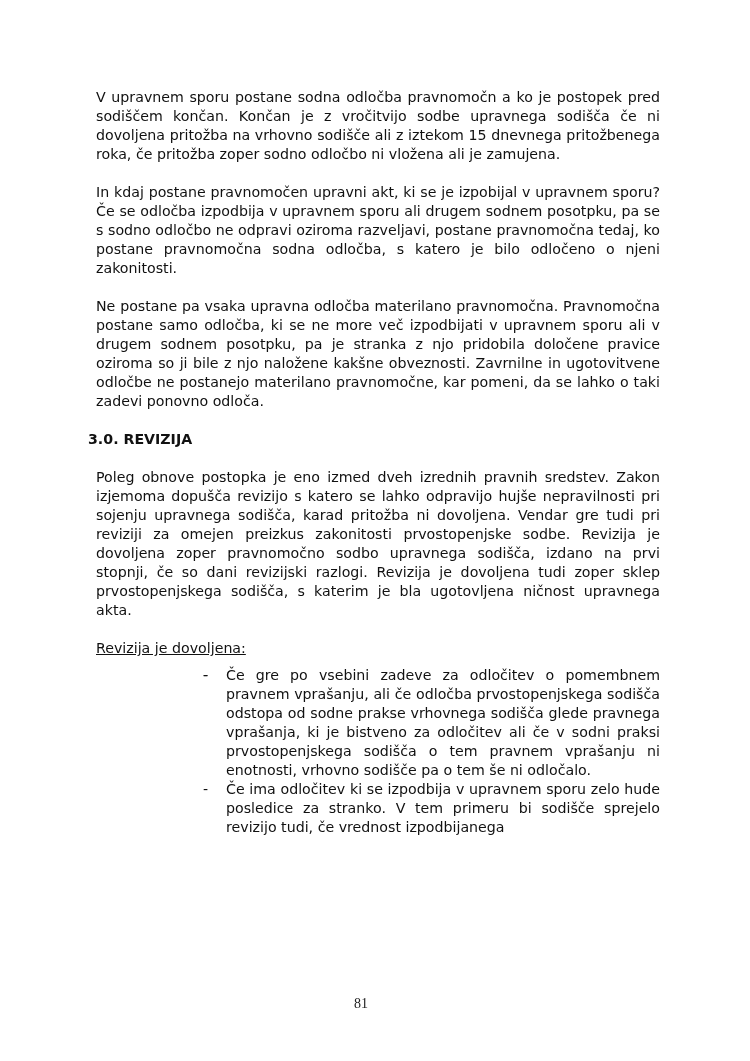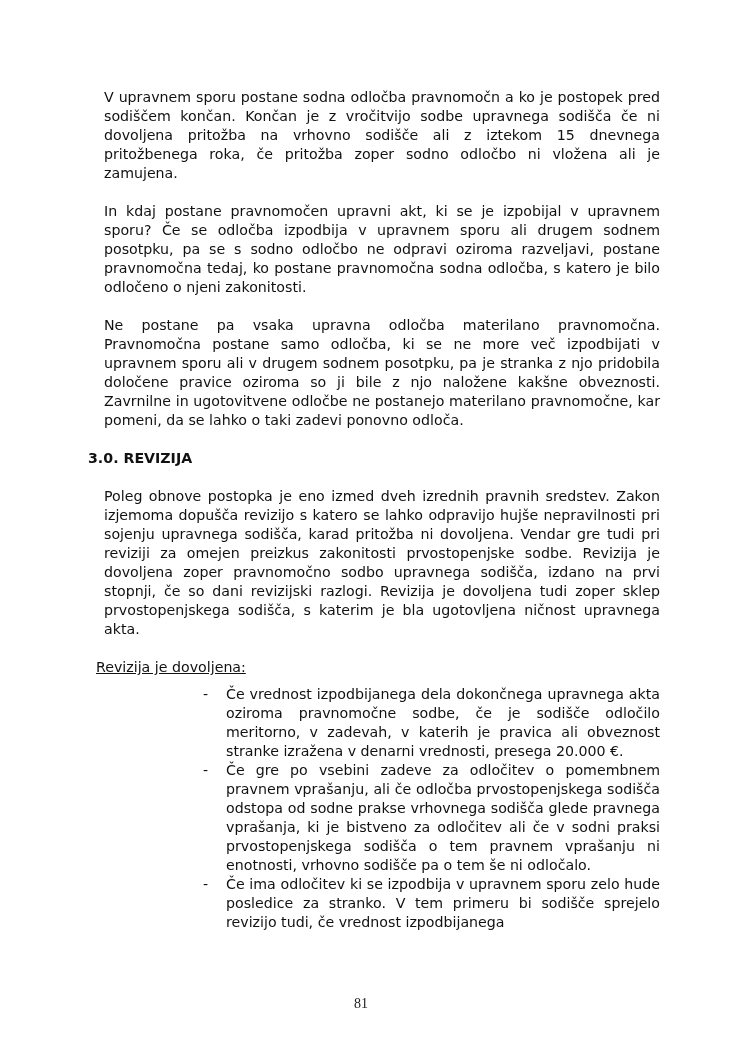--- a/index.html
+++ b/index.html
@@ -8,21 +8,21 @@
       position: absolute; left: 88px; top: 88px; width: 572px;
       font-family: "DejaVu Sans", sans-serif;
       font-size: 14.2px; line-height: 19px; color: #111111;
     }
     .heading {
       font-weight: bold; text-align: justify; text-align-last: left;
       margin: 0 0 19px 0;
     }
     .heading .letter { display: inline-block; width: 47px; }
     .heading-line1 { text-align: justify; text-align-last: justify; }
-    p { margin: 0 0 19px 16px; text-align: justify; }
+    p { margin: 0 0 19px 8px; text-align: justify; }
     .section-title { font-weight: bold; margin: 0 0 19px 0; }
     .bold { font-weight: normal; }
     .list-title { text-decoration: underline; margin: 8px; }
     ul.dash-list { list-style: none; margin: 0; padding: 0; }
     ul.dash-list li {
       position: relative; padding-left: 138px; text-align: justify;
     }
     ul.dash-list li .dash {
       position: absolute; left: 115px; top: 0;
     }
@@ -41,19 +41,19 @@
   <p>In kdaj postane pravnomočen upravni akt, ki se je izpobijal v upravnem sporu? Če se odločba izpodbija v upravnem sporu ali drugem sodnem posotpku, pa se s sodno odločbo ne odpravi oziroma razveljavi, postane pravnomočna tedaj, ko postane pravnomočna sodna odločba, s katero je bilo odločeno o njeni zakonitosti.</p>
   <p>Ne postane pa vsaka upravna odločba materilano pravnomočna. Pravnomočna postane samo odločba, ki se ne more več izpodbijati v upravnem sporu ali v drugem sodnem posotpku, pa je stranka z njo pridobila določene pravice oziroma so ji bile z njo naložene kakšne obveznosti. Zavrnilne in ugotovitvene odločbe ne postanejo materilano pravnomočne, kar pomeni, da se lahko o taki zadevi ponovno odloča.</p>
 
   <div class="section-title">3.0. REVIZIJA</div>
 
   <p><span>Poleg obnove postopka je eno izmed dveh izrednih pravnih sredstev. Zakon izjemoma dopušča revizijo s katero se lahko odpravijo hujše nepravilnosti pri sojenju upravnega sodišča, karad pritožba ni dovoljena. Vendar gre tudi pri reviziji za omejen preizkus zakonitosti prvostopenjske sodbe. </span><span class="bold">Revizija je dovoljena zoper pravnomočno sodbo upravnega sodišča, izdano na prvi stopnji, če so dani revizijski razlogi. Revizija je dovoljena tudi zoper sklep prvostopenjskega sodišča, s katerim je bla ugotovljena ničnost upravnega akta.</span></p>
 
   <div class="list-title">Revizija je dovoljena:</div>
 
   <ul class="dash-list">
-    <li><span class="dash">-</span><span>Če vrednost izpodbijanega dela dokončnega upravnega akta oziroma pravnomočne sodbe, če je sodišče odločilo meritorno, v zadevah, v katerih je pravica ali obveznost stranke izražena v denarni vrednosti, presega 20.000 €.</span></li>
+    <li><span class="dash">-</span></li>
     <li><span class="dash">-</span><span>Če gre po vsebini zadeve za odločitev o pomembnem pravnem vprašanju, ali če odločba prvostopenjskega sodišča odstopa od sodne prakse vrhovnega sodišča glede pravnega vprašanja, ki je bistveno za odločitev ali če v sodni praksi prvostopenjskega sodišča o tem pravnem vprašanju ni enotnosti, vrhovno sodišče pa o tem še ni odločalo.</span></li>
     <li><span class="dash">-</span><span>Če ima odločitev ki se izpodbija v upravnem sporu zelo hude posledice za stranko. V tem primeru bi sodišče sprejelo revizijo tudi, če vrednost izpodbijanega</span></li>
   </ul>
 </div>
 
 <div class="page-number">81</div>
 
 </body></html>

